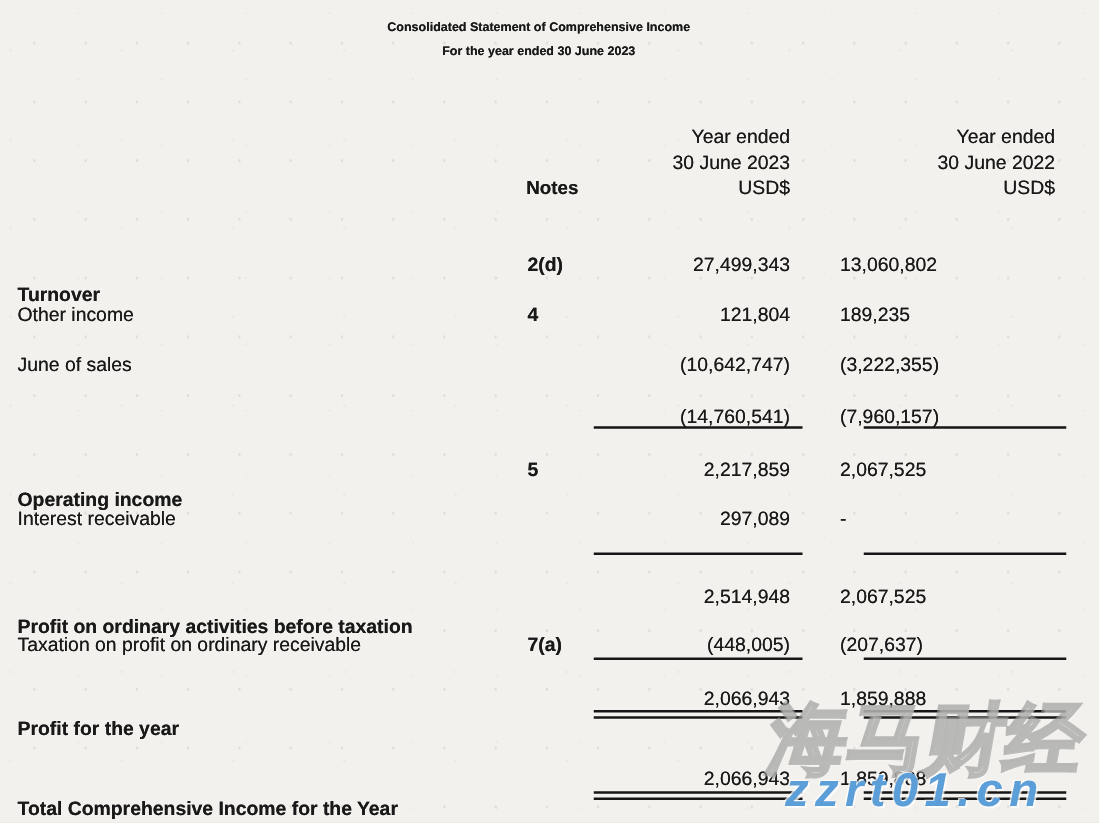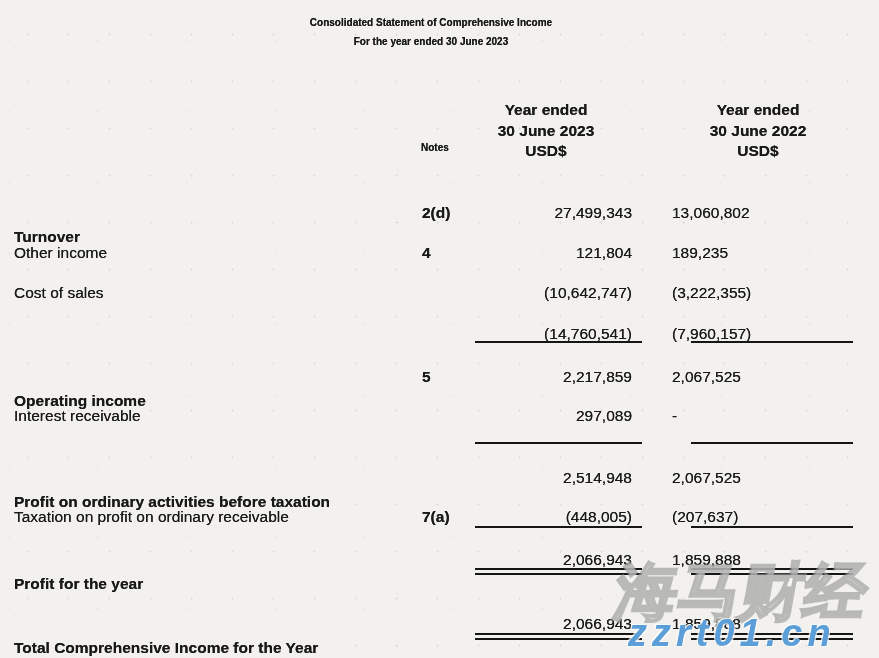--- a/index.html
+++ b/index.html
@@ -13,25 +13,25 @@
     background-size:41px 47px,67px 53px,89px 71px;
     background-position:7px 11px,29px 37px,53px 5px;
     font-family:"Liberation Sans",sans-serif;
     color:#191919;
   }
   .scan-ink{ text-shadow:0 0 0.45px rgba(20,20,20,0.85); }
   .title-block{
     position:absolute;top:13px;left:0;width:862px;text-align:center;
     font-weight:bold;font-size:10px;line-height:19px;
   }
-  .hdr-col{position:absolute;top:100px;text-align:center;font-weight:bold;
+  .hdr-col{position:absolute;top:100px;text-align:right;font-weight:normal;
     font-size:15.5px;line-height:20.5px;}
   .hdr-col-1{left:460px;width:172px;}
   .hdr-col-2{left:672px;width:172px;}
-  .hdr-notes{position:absolute;top:142px;left:421px;font-weight:bold;font-size:10px;}
+  .hdr-notes{position:absolute;top:142px;left:421px;font-weight:bold;font-size:15px;}
   .row{position:absolute;left:0;width:879px;height:18px;font-size:15.5px;}
   .c-label{position:absolute;left:14px;width:400px;}
   .c-note{position:absolute;left:422px;width:52px;font-weight:bold;}
   .c-v1{position:absolute;left:460px;width:172px;text-align:right;}
   .c-v2{position:absolute;left:672px;width:172px;text-align:left;}
   .bold{font-weight:bold;margin-top:24px;}
   .r0{top:204px}.r1{top:244px}.r2{top:284px}.r3{top:325px}.r4{top:368px}
   .r5{top:407px}.r6{top:469px}.r7{top:508px}.r8{top:551px}.r9{top:615px}
   .rule{position:absolute;background:#161616;height:2.4px;}
   .rule-c1{left:475px;width:167px;}
@@ -84,21 +84,21 @@
   </div>
 
   <div class="row r1 scan-ink">
     <span class="c-label">Other income</span>
     <span class="c-note">4</span>
     <span class="c-v1">121,804</span>
     <span class="c-v2">189,235</span>
   </div>
 
   <div class="row r2 scan-ink">
-    <span class="c-label">Cost of sales</span>
+    <span class="c-label">June of sales</span>
     <span class="c-note"></span>
     <span class="c-v1">(10,642,747)</span>
     <span class="c-v2">(3,222,355)</span>
   </div>
 
   <div class="row r3 scan-ink">
     <span class="c-note"></span>
     <span class="c-v1">(14,760,541)</span>
     <span class="c-v2">(7,960,157)</span>
   </div>

